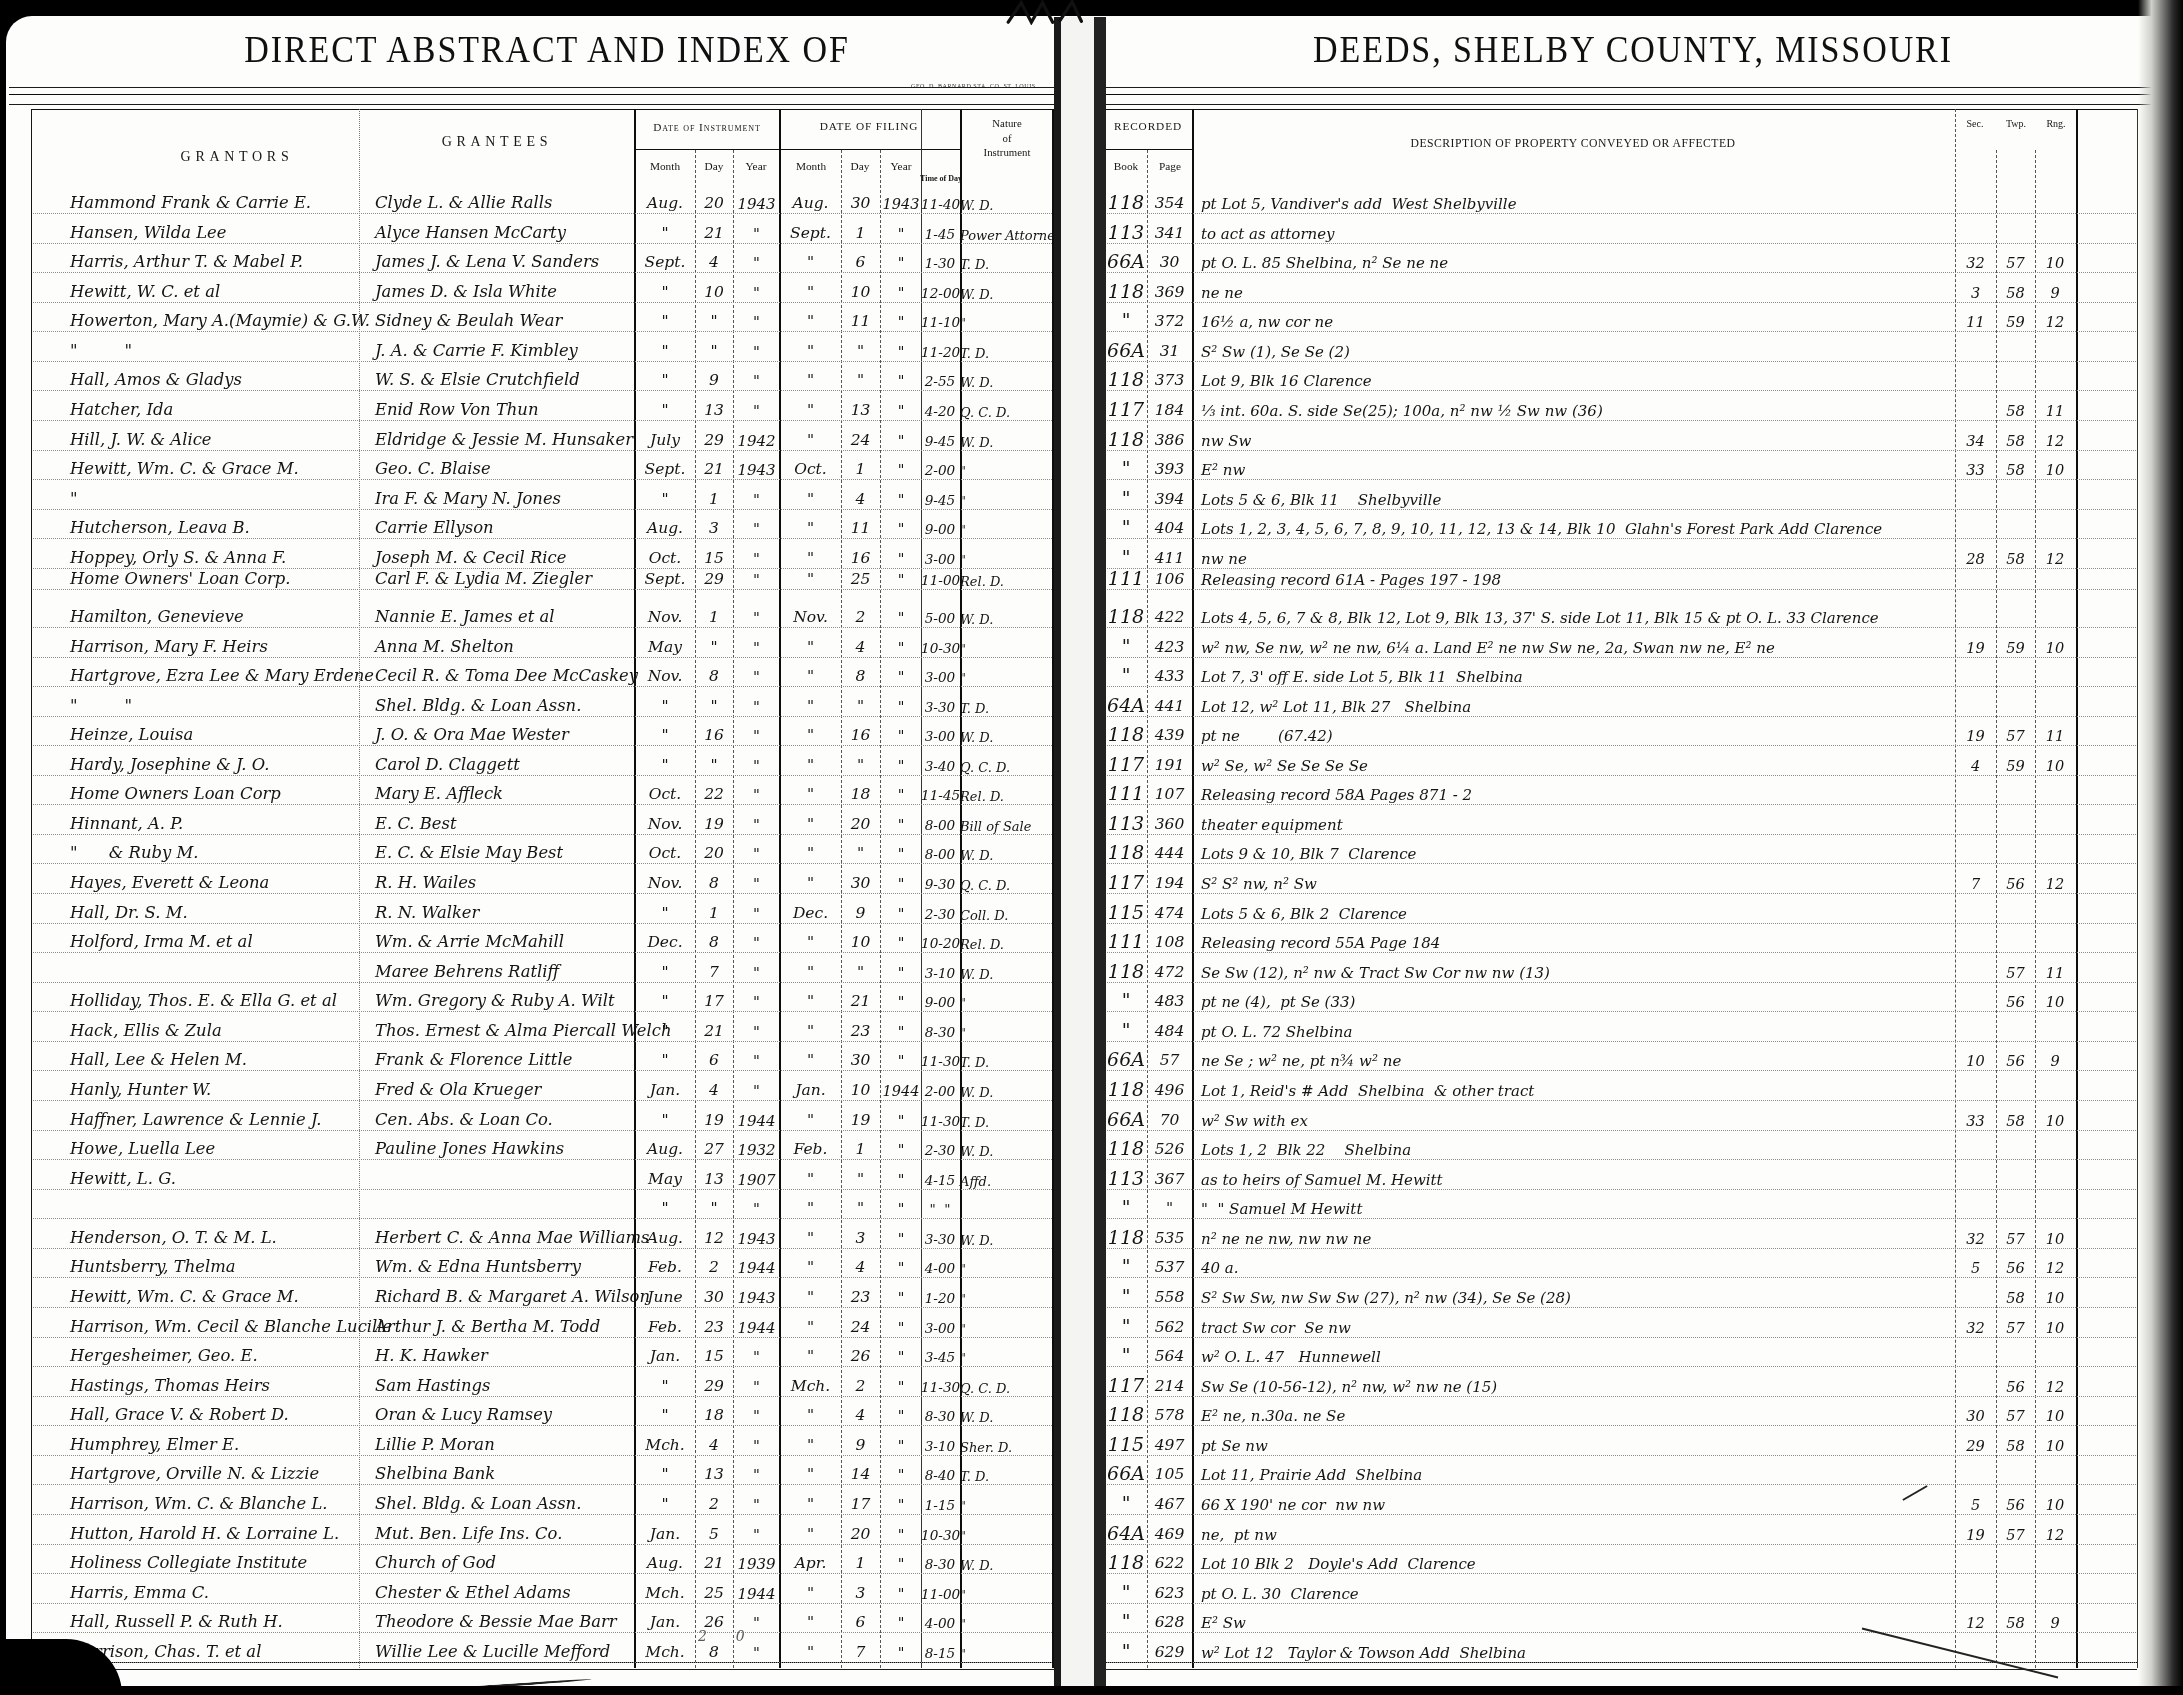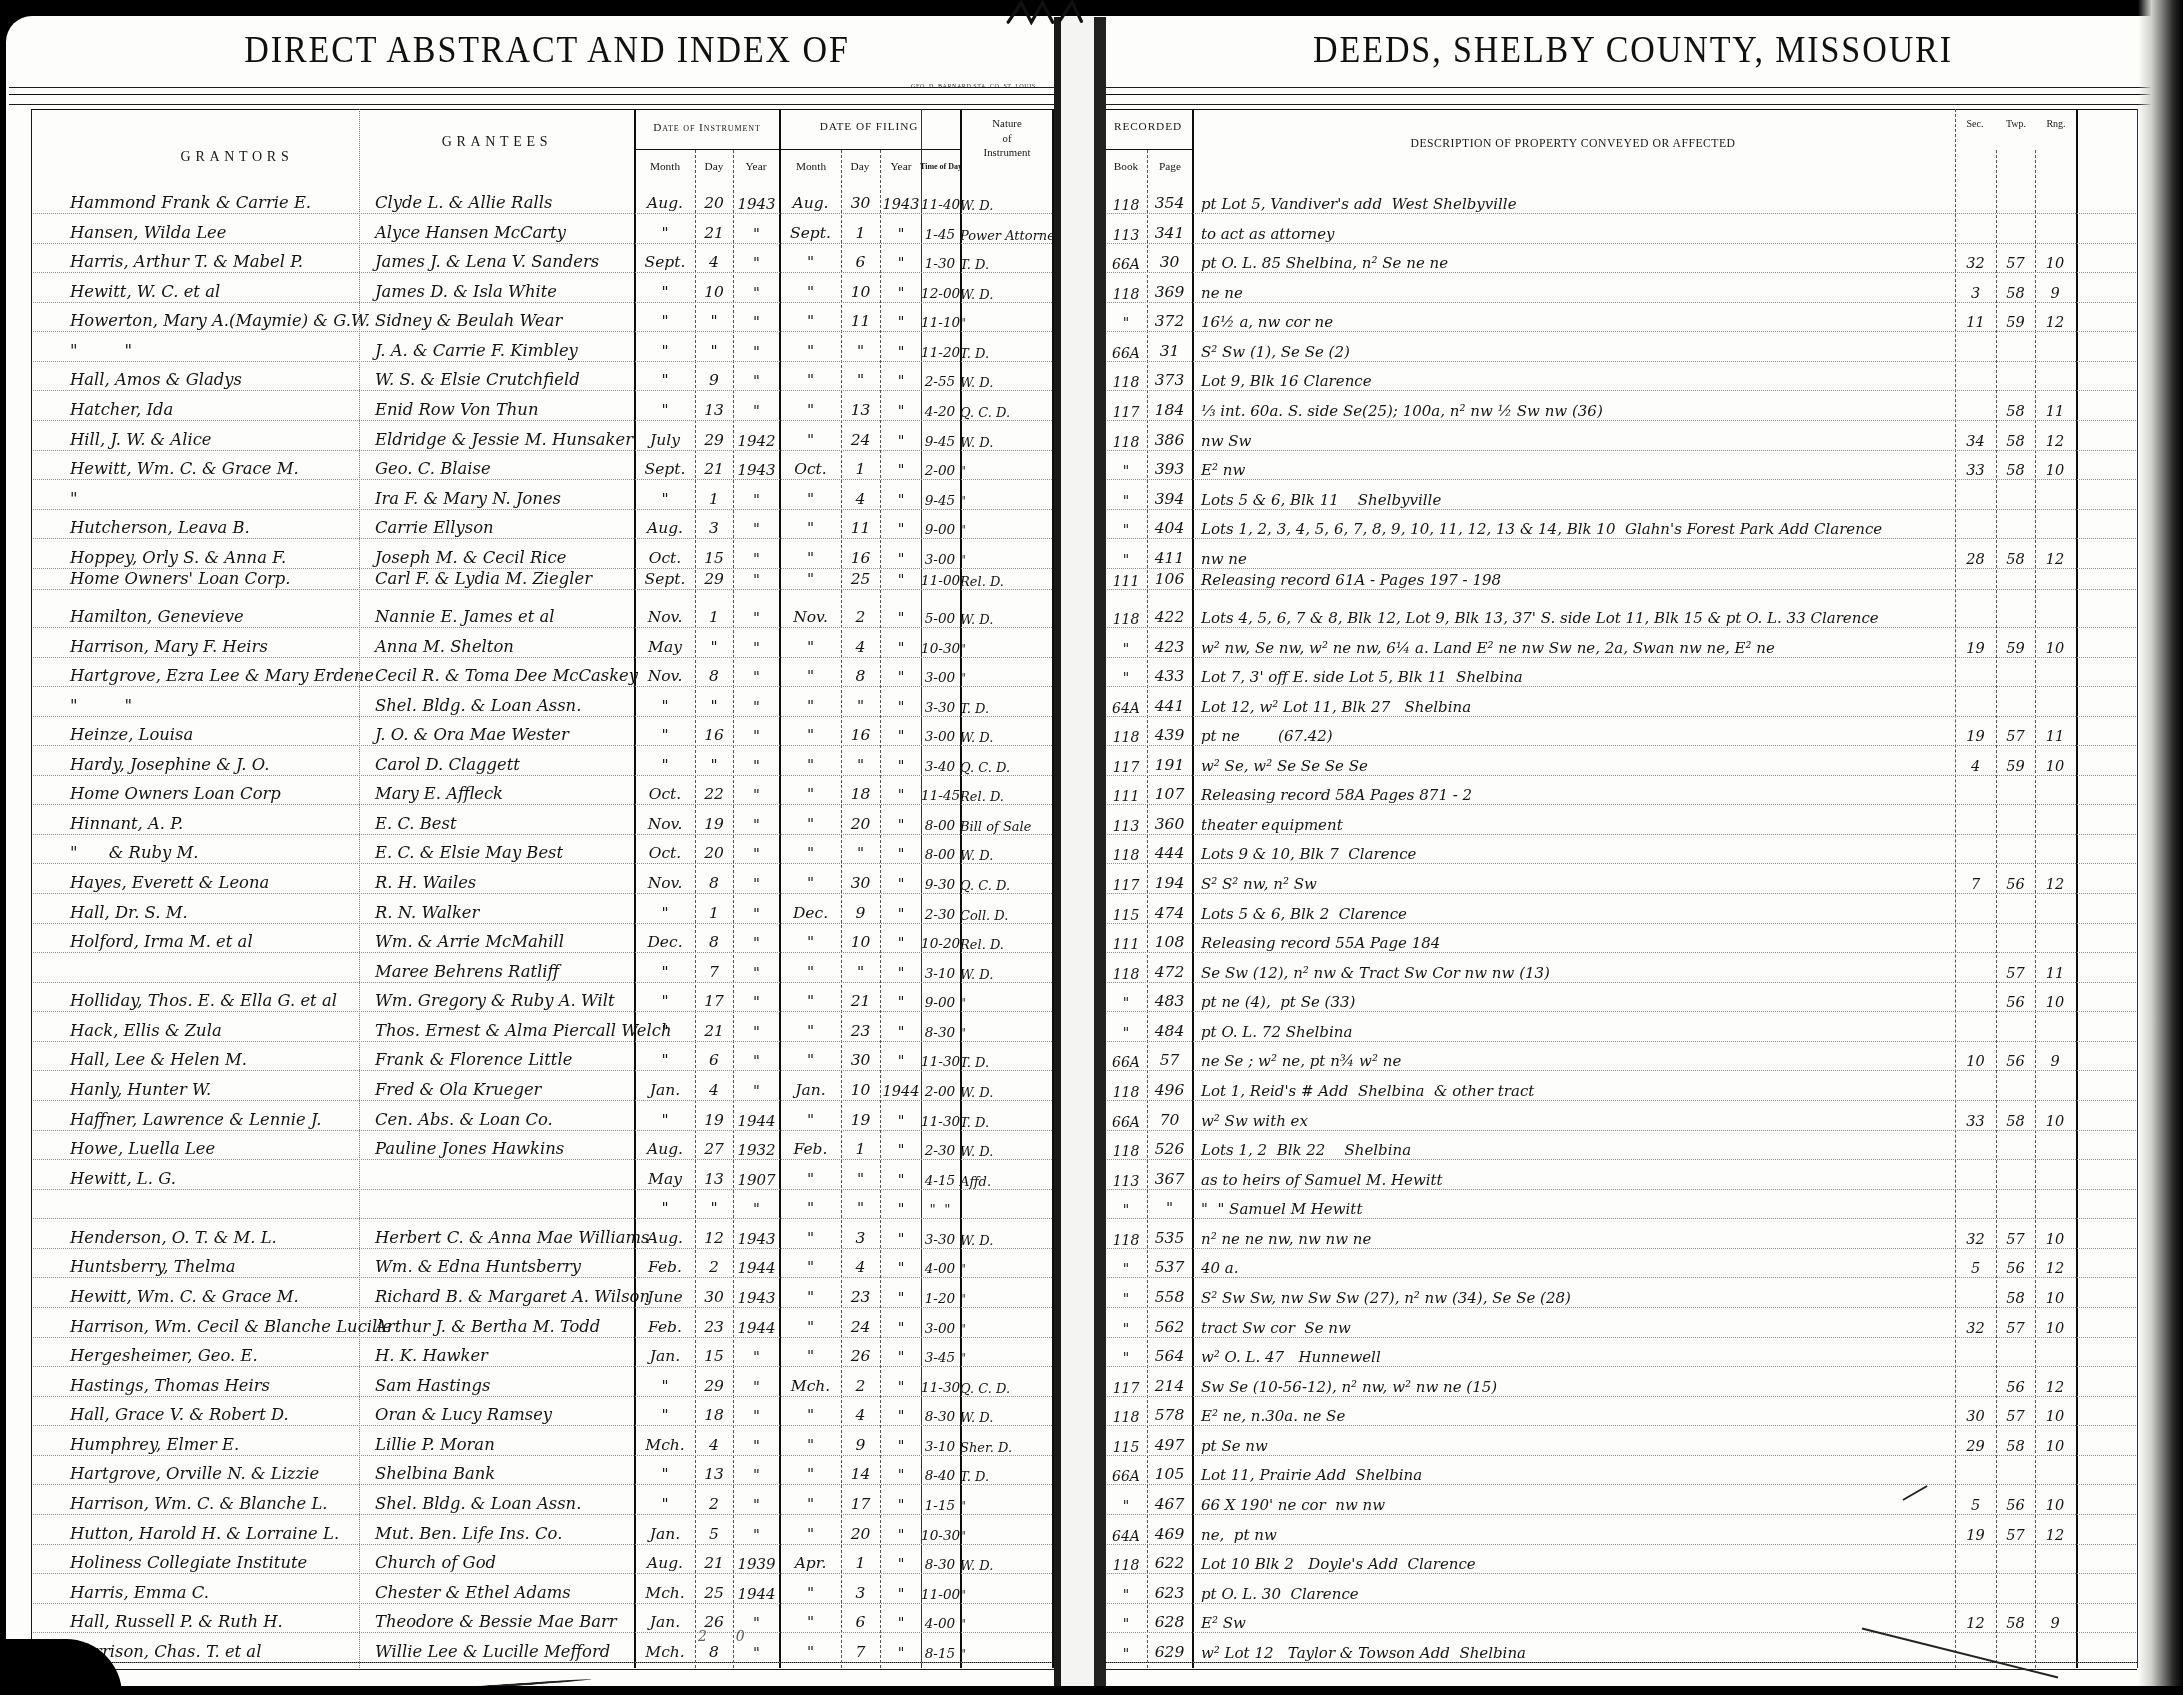--- a/index.html
+++ b/index.html
@@ -40,21 +40,21 @@
   .c-g{left:70px;width:296px;font-size:16.4px;}
   .c-e{left:375px;width:256px;font-size:16.4px;}
   .c-im{left:635px;width:60px;text-align:center;font-size:15.5px;}
   .c-id{left:695px;width:38px;text-align:center;font-size:15.5px;}
   .c-iy{left:733px;width:47px;text-align:center;font-size:15px;}
   .c-fm{left:780px;width:61px;text-align:center;font-size:15.5px;}
   .c-fd{left:841px;width:39px;text-align:center;font-size:15.5px;}
   .c-fy{left:880px;width:42px;text-align:center;font-size:14.5px;}
   .c-t{left:921px;width:38px;text-align:center;font-size:13.6px;}
   .c-n{left:960px;width:94px;text-align:left;font-size:13px;}
-  .c-bk{left:1105px;width:42px;text-align:center;font-size:14px;}
+  .c-bk{left:1105px;width:42px;text-align:center;font-size:19px;}
   .c-pg{left:1147px;width:45px;text-align:center;font-size:15.5px;}
   .c-d{left:1201px;width:753px;font-size:15px;}
   .c-sc{left:1955px;width:41px;text-align:center;font-size:14.5px;}
   .c-tw{left:1996px;width:39px;text-align:center;font-size:14.5px;}
   .c-rn{left:2035px;width:40px;text-align:center;font-size:14.5px;}
   
   .gutter{position:absolute;left:1054px;top:17px;width:52px;height:1669px;
     background:linear-gradient(90deg,#1a1a1a 0 6.6px,#f4f4f2 6.6px 40px,#222 40px 100%,#111 100%);}
   .edge-r{position:absolute;right:0;top:0;width:45px;height:1695px;
     background:linear-gradient(90deg,rgba(0,0,0,0) 0,#cfcfcb 30%,#2a2a2a 78%,#000 100%);}
@@ -110,21 +110,21 @@
 <div class="ph caps" style="left:197px;top:149px;transform:translateX(-50%);margin-left:40px;">GRANTORS</div>
 <div class="ph caps" style="left:497px;top:134px;transform:translateX(-50%);">GRANTEES</div>
 <div class="ph grp" style="left:707px;top:121px;transform:translateX(-50%);font-variant:small-caps;">Date of Instrument</div>
 <div class="ph grp" style="left:869px;top:120px;transform:translateX(-50%);">DATE OF FILING</div>
 <div class="ph sub" style="left:665px;top:160px;transform:translateX(-50%);">Month</div>
 <div class="ph sub" style="left:714px;top:160px;transform:translateX(-50%);">Day</div>
 <div class="ph sub" style="left:756px;top:160px;transform:translateX(-50%);">Year</div>
 <div class="ph sub" style="left:811px;top:160px;transform:translateX(-50%);">Month</div>
 <div class="ph sub" style="left:860px;top:160px;transform:translateX(-50%);">Day</div>
 <div class="ph sub" style="left:901px;top:160px;transform:translateX(-50%);">Year</div>
-<div class="ph" style="left:941px;top:162px;transform:translateX(-50%);font-size:8px;font-weight:bold;">Time of Day</div>
+<div class="ph" style="left:941px;top:174px;transform:translateX(-50%);font-size:8px;font-weight:bold;">Time of Day</div>
 <div class="ph" style="left:1007px;top:116px;transform:translateX(-50%);font-size:10.8px;text-align:center;line-height:14.5px;white-space:pre;">Nature
 of
 Instrument</div>
 <div class="ph grp" style="left:1148px;top:120px;transform:translateX(-50%);">RECORDED</div>
 <div class="ph sub" style="left:1126px;top:160px;transform:translateX(-50%);">Book</div>
 <div class="ph sub" style="left:1170px;top:160px;transform:translateX(-50%);">Page</div>
 <div class="ph" style="left:1573px;top:137px;transform:translateX(-50%);font-size:11.7px;letter-spacing:0.5px;">DESCRIPTION OF PROPERTY CONVEYED OR AFFECTED</div>
 <div class="ph" style="left:1975px;top:118px;transform:translateX(-50%);font-size:10px;text-align:center;">Sec.</div>
 <div class="ph" style="left:2016px;top:118px;transform:translateX(-50%);font-size:10px;">Twp.</div>
 <div class="ph" style="left:2056px;top:118px;transform:translateX(-50%);font-size:10px;">Rng.</div>

